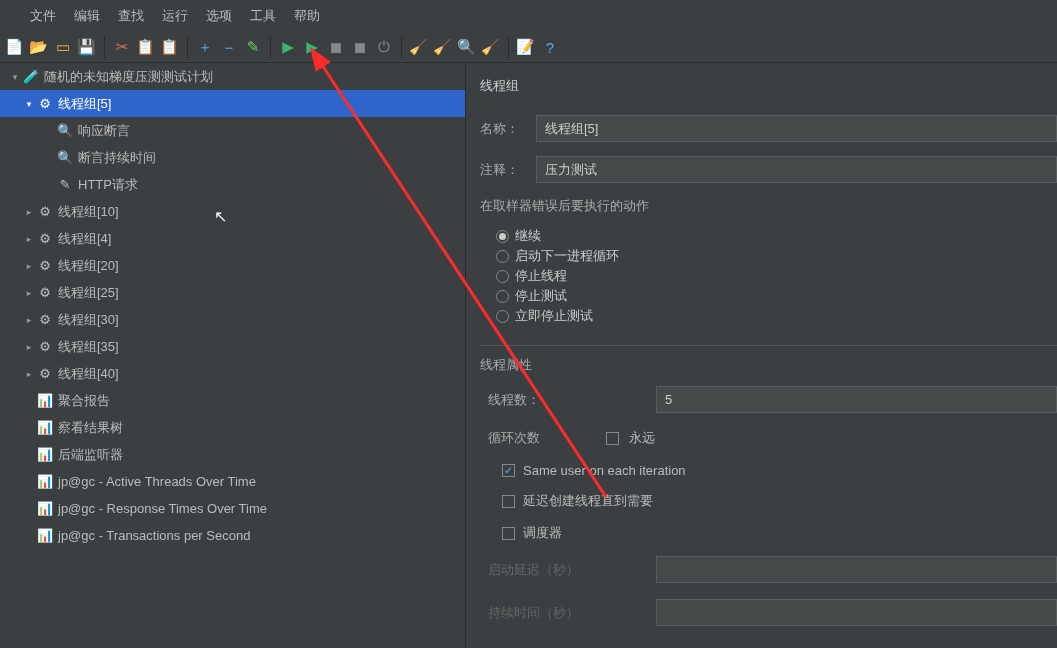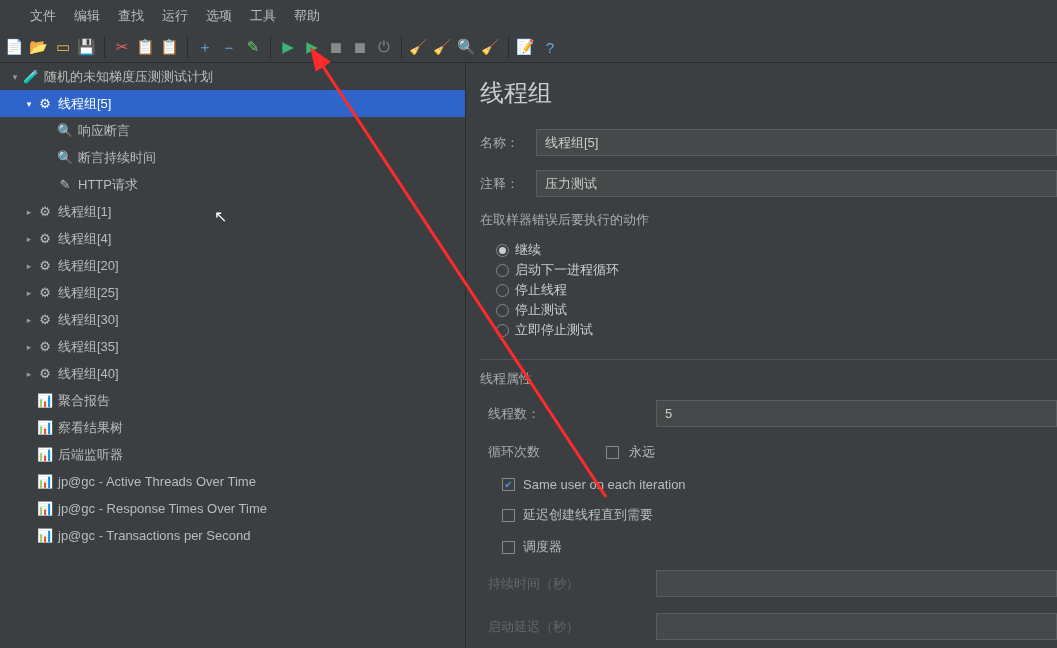--- a/index.html
+++ b/index.html
@@ -83,21 +83,21 @@
   width: 18px;
   display: inline-flex;
   justify-content: center;
   margin-right: 4px;
   font-size: 13px;
 }
 .indent-1 { padding-left: 22px; }
 .indent-2 { padding-left: 42px; }
 
 .panel-title {
-  font-size: 24px;
+  font-size: 13px;
   color: #cccccc;
   margin-bottom: 20px;
 }
 .form-row {
   display: flex;
   align-items: center;
   margin-bottom: 14px;
 }
 .form-label {
   width: 56px;
@@ -262,21 +262,21 @@
         <div class="tree-row indent-2">
           <span class="expander"></span>
           <span class="node-icon">✎</span>
           <span>HTTP请求</span>
         </div>
       </div>
     <div id="collapsed-groups">
         <div class="tree-row indent-1">
           <span class="expander">▸</span>
           <span class="node-icon">⚙</span>
-          <span>线程组[1]</span>
+          <span>线程组[10]</span>
         </div>
         <div class="tree-row indent-1">
           <span class="expander">▸</span>
           <span class="node-icon">⚙</span>
           <span>线程组[4]</span>
         </div>
         <div class="tree-row indent-1">
           <span class="expander">▸</span>
           <span class="node-icon">⚙</span>
           <span>线程组[20]</span>
@@ -392,25 +392,25 @@
       <div class="cb-row">
         <span class="cb"></span>
         <span>延迟创建线程直到需要</span>
       </div>
       <div class="cb-row">
         <span class="cb"></span>
         <span>调度器</span>
       </div>
 
       <div class="prop-row">
+        <span class="prop-label dim">启动延迟（秒）</span>
+        <input class="prop-input dim" disabled="" style="">
+      </div>
+      <div class="prop-row">
         <span class="prop-label dim">持续时间（秒）</span>
-        <input class="prop-input dim" disabled="" style="">
-      </div>
-      <div class="prop-row">
-        <span class="prop-label dim">启动延迟（秒）</span>
         <input class="prop-input dim" disabled="" style="">
       </div>
     </div>
   </div>
 </div>
 
 <span class="cursor-arrow">↖</span>
 
 <svg class="annot" width="1057" height="648">
   <defs>

